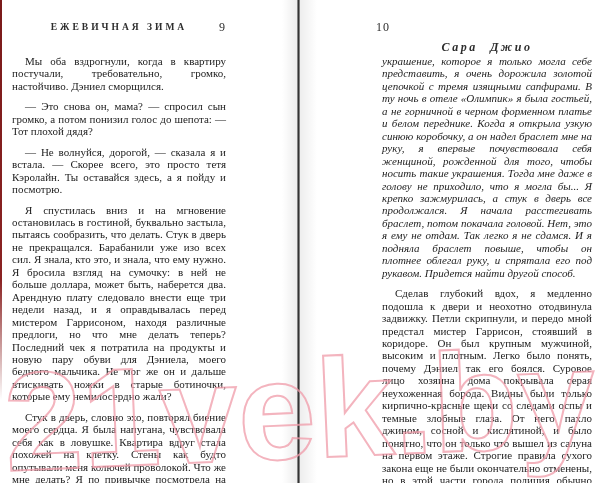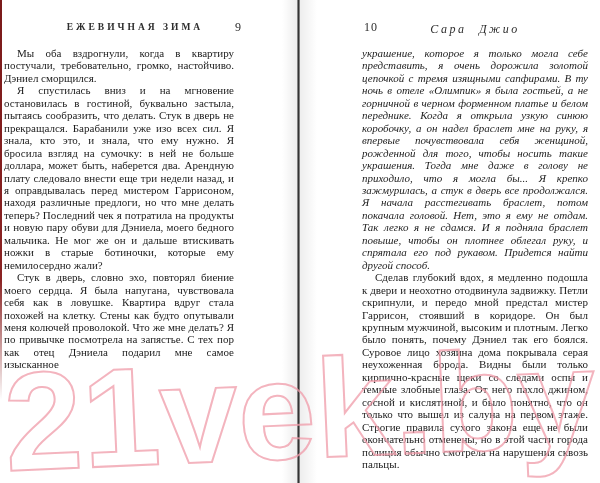--- a/index.html
+++ b/index.html
@@ -26,47 +26,47 @@
     background: linear-gradient(to right, rgba(0,0,0,0.07), rgba(0,0,0,0));
   }
   
   .book-edge {
     position: absolute; left: 0; top: 0; width: 2px; height: 400px;
     background: linear-gradient(to bottom, #7a1a1a 0%, #8a2323 70%, rgba(138,35,35,0) 100%);
   }
 
   .page { position: absolute; top: 0; height: 100%; }
   .page-left  { left: 0; width: 297px; }
-  .page-right { left: 288px; width: 300px; }
+  .page-right { left: 300px; width: 300px; }
 
   .running-head {
     position: absolute; top: 22px; height: 14px;
     font-size: 10px; color: #2d2d2d;
   }
-  .page-left  .running-head { left: 20px;  width: 230px; }
+  .page-left  .running-head { left: 4px;  width: 230px; }
   .page-right .running-head { left: 74px; width: 226px; }
 
   .rh-title {
     display: block; text-align: center;
     letter-spacing: 3px; font-size: 9.5px; font-weight: bold;
   }
   .page-right .rh-title {
-    font-weight: normal; font-style: italic;
-    font-size: 12px; letter-spacing: 2.5px; word-spacing: 7px;
+    font-weight: bold; font-style: italic;
+    font-size: 12px; letter-spacing: 2.5px; word-spacing: 7px; margin-top: 18px;
   }
   .rh-num { position: absolute; top: -2px; font-size: 12px; letter-spacing: 1px; }
   .rh-num.right { right: 8px; }
   .rh-num.left  { left: 2px; }
 
   .body-text { position: absolute; top: 47px; }
   .page-left  .body-text { left: 4px;  width: 230px; }
   .page-right .body-text { left: 74px; width: 226px; }
 
   .body-text p {
-    margin: 0;
+    margin: 8px;
     font-size: 11px;
     line-height: 12.45px;
     text-align: justify;
     text-indent: 13px;
   }
   .body-text p.no-indent { text-indent: 0; font-style: italic; }
 
   
   .watermark {
     position: absolute; left: 5px; top: 353px;
@@ -87,20 +87,22 @@
 
 <div class="photo">
 
   <div class="page page-left">
     <div class="running-head">
       <span class="rh-title">ЕЖЕВИЧНАЯ ЗИМА</span>
       <span class="rh-num right">9</span>
     </div>
     <div class="body-text">
         <p>Мы оба вздрогнули, когда в квартиру постучали, требовательно, громко, настойчиво. Дэниел сморщился.</p>
+        <p>— Это снова он, мама? — спросил сын громко, а потом понизил голос до шепота: — Тот плохой дядя?</p>
+        <p>— Не волнуйся, дорогой, — сказала я и встала. — Скорее всего, это просто тетя Кэролайн. Ты оставайся здесь, а я пойду и посмотрю.</p>
         <p>Я спустилась вниз и на мгновение остановилась в гостиной, буквально застыла, пытаясь сообразить, что делать. Стук в дверь не прекращался. Барабанили уже изо всех сил. Я знала, кто это, и знала, что ему нужно. Я бросила взгляд на сумочку: в ней не больше доллара, может быть, наберется два. Арендную плату следовало внести еще три недели назад, и я оправдывалась перед мистером Гаррисоном, находя различные предлоги, но что мне делать теперь? Последний чек я потратила на продукты и новую пару обуви для Дэниела, моего бедного мальчика. Не мог же он и дальше втискивать ножки в старые ботиночки, которые ему немилосердно жали?</p>
         <p>Стук в дверь, словно эхо, повторял биение моего сердца. Я была напугана, чувствовала себя как в ловушке. Квартира вдруг стала похожей на клетку. Стены как будто опутывали меня колючей проволокой. Что же мне делать? Я по привычке посмотрела на запястье. С тех пор как отец Дэниела подарил мне самое изысканное</p>
       </div>
   </div>
 
   <div class="page page-right">
     <div class="running-head">
       <span class="rh-num left">10</span>
       <span class="rh-title">Сара Джио</span>
     </div>

